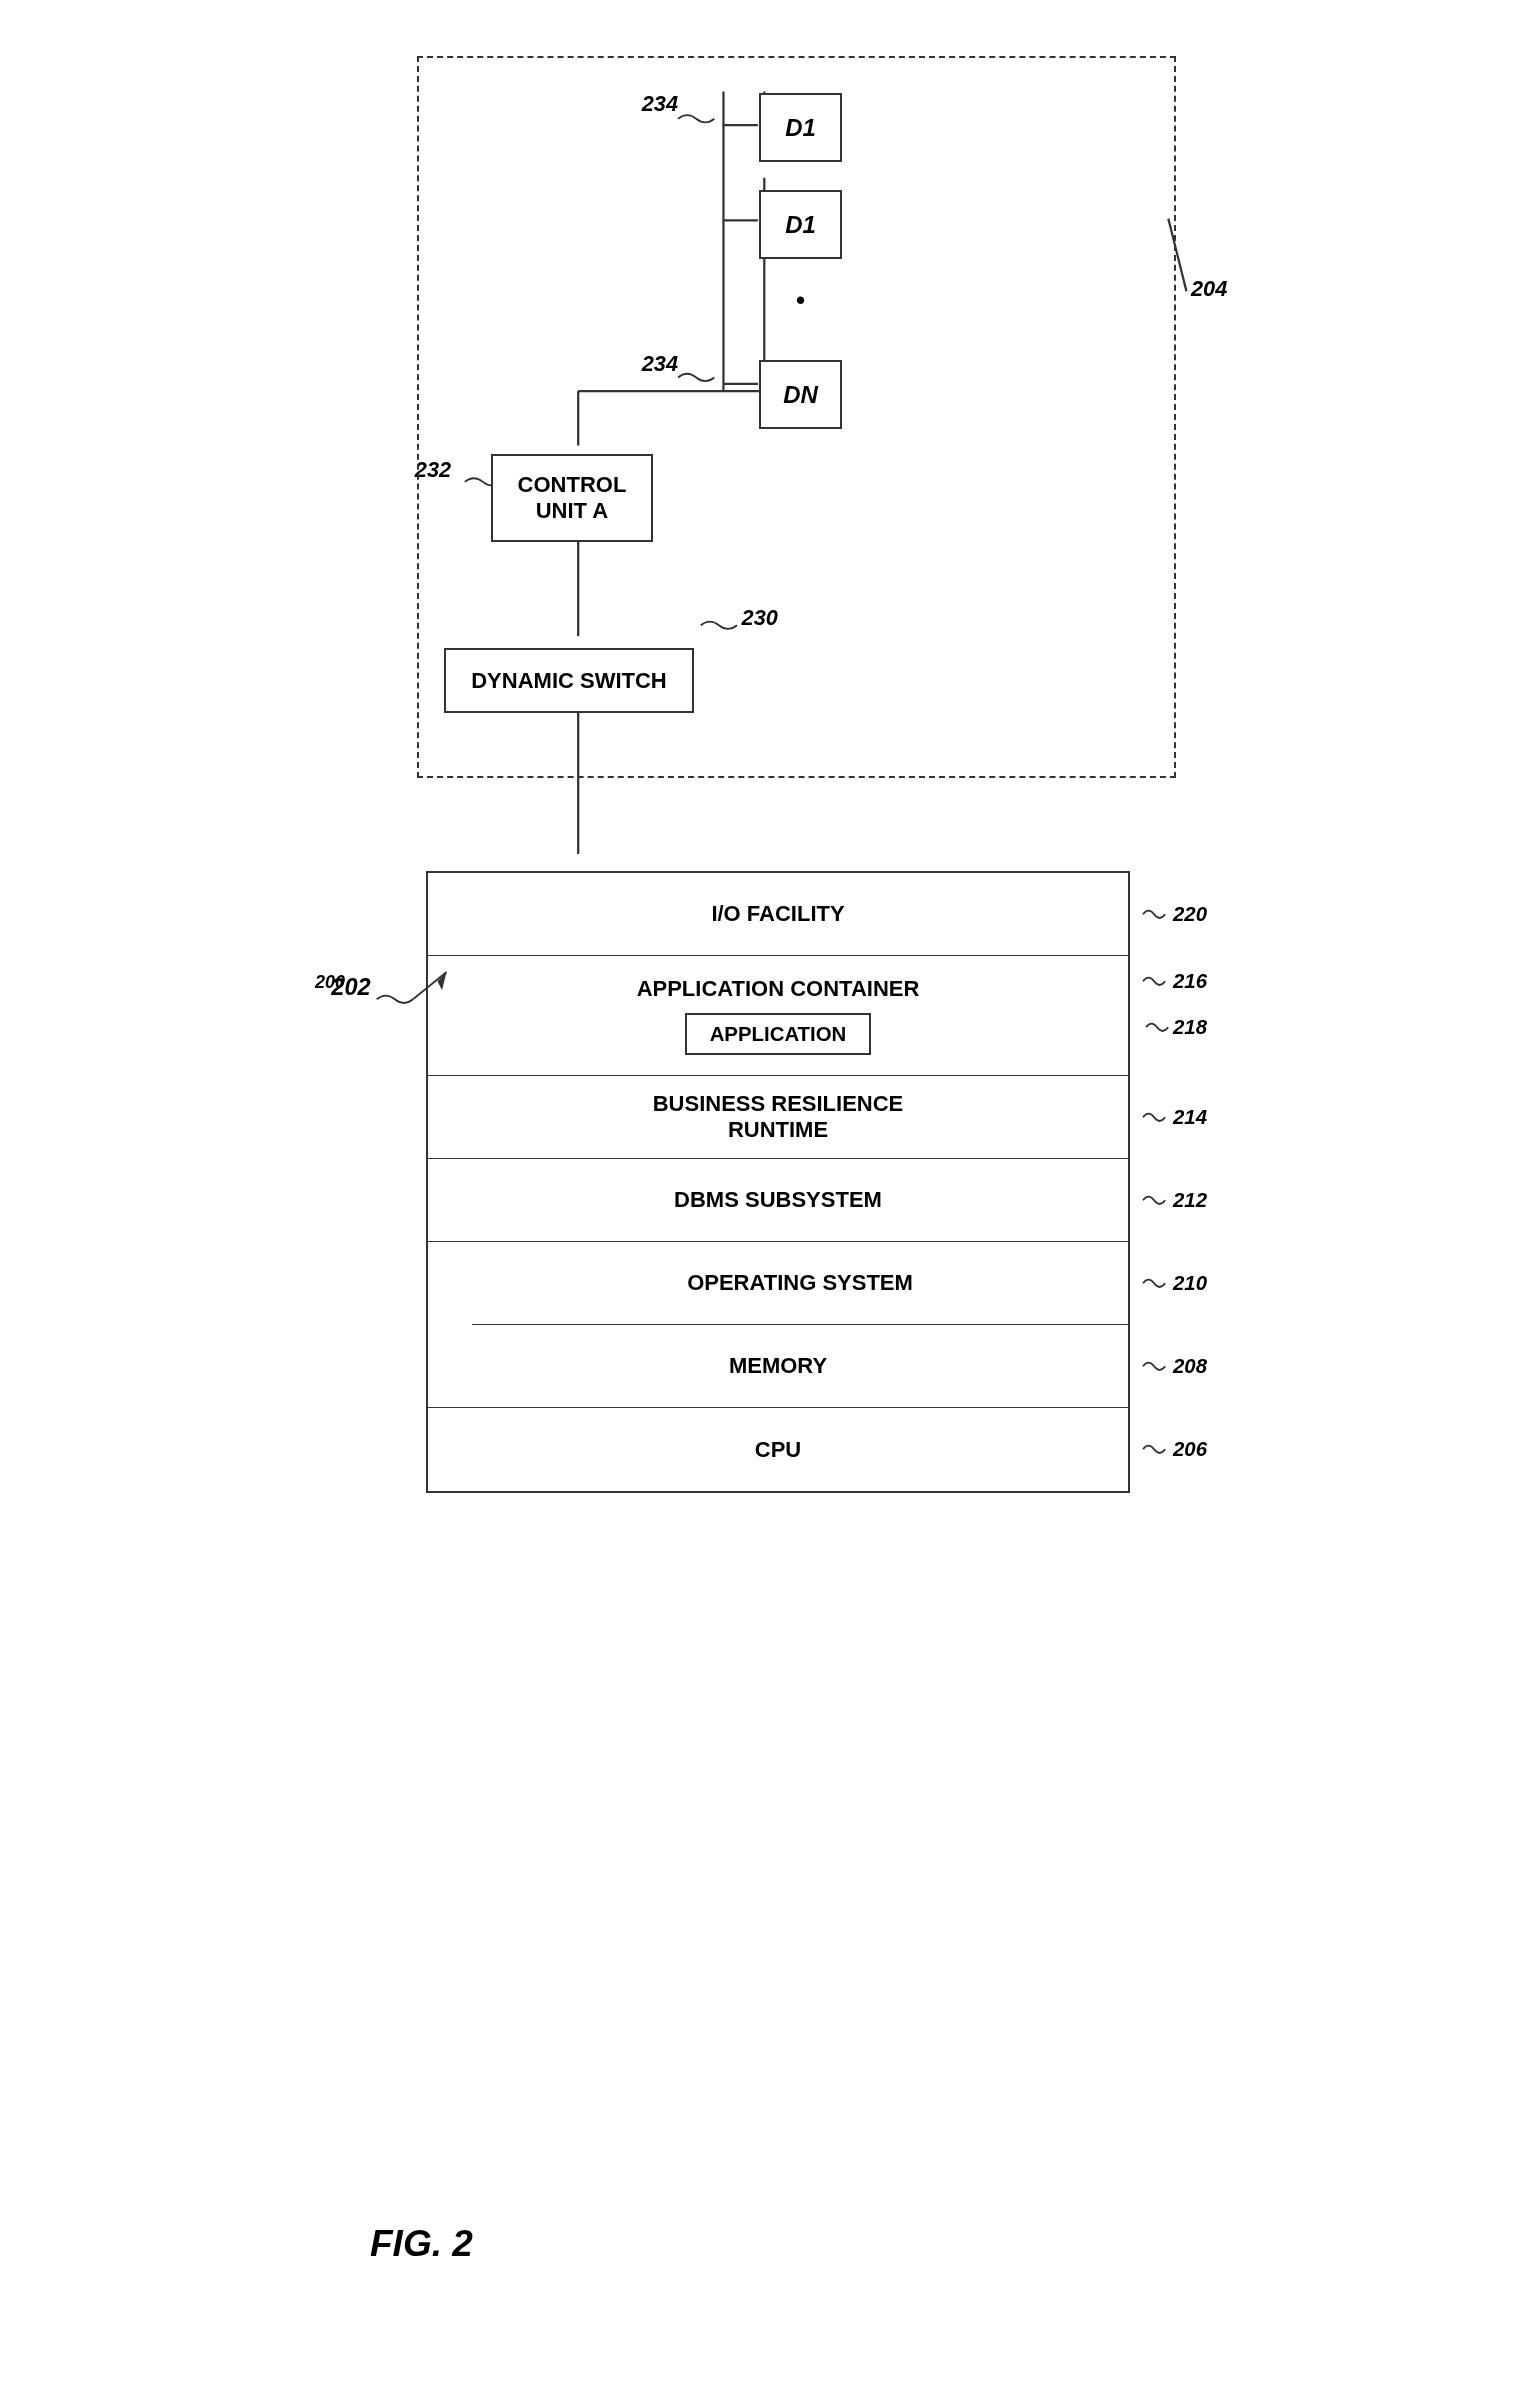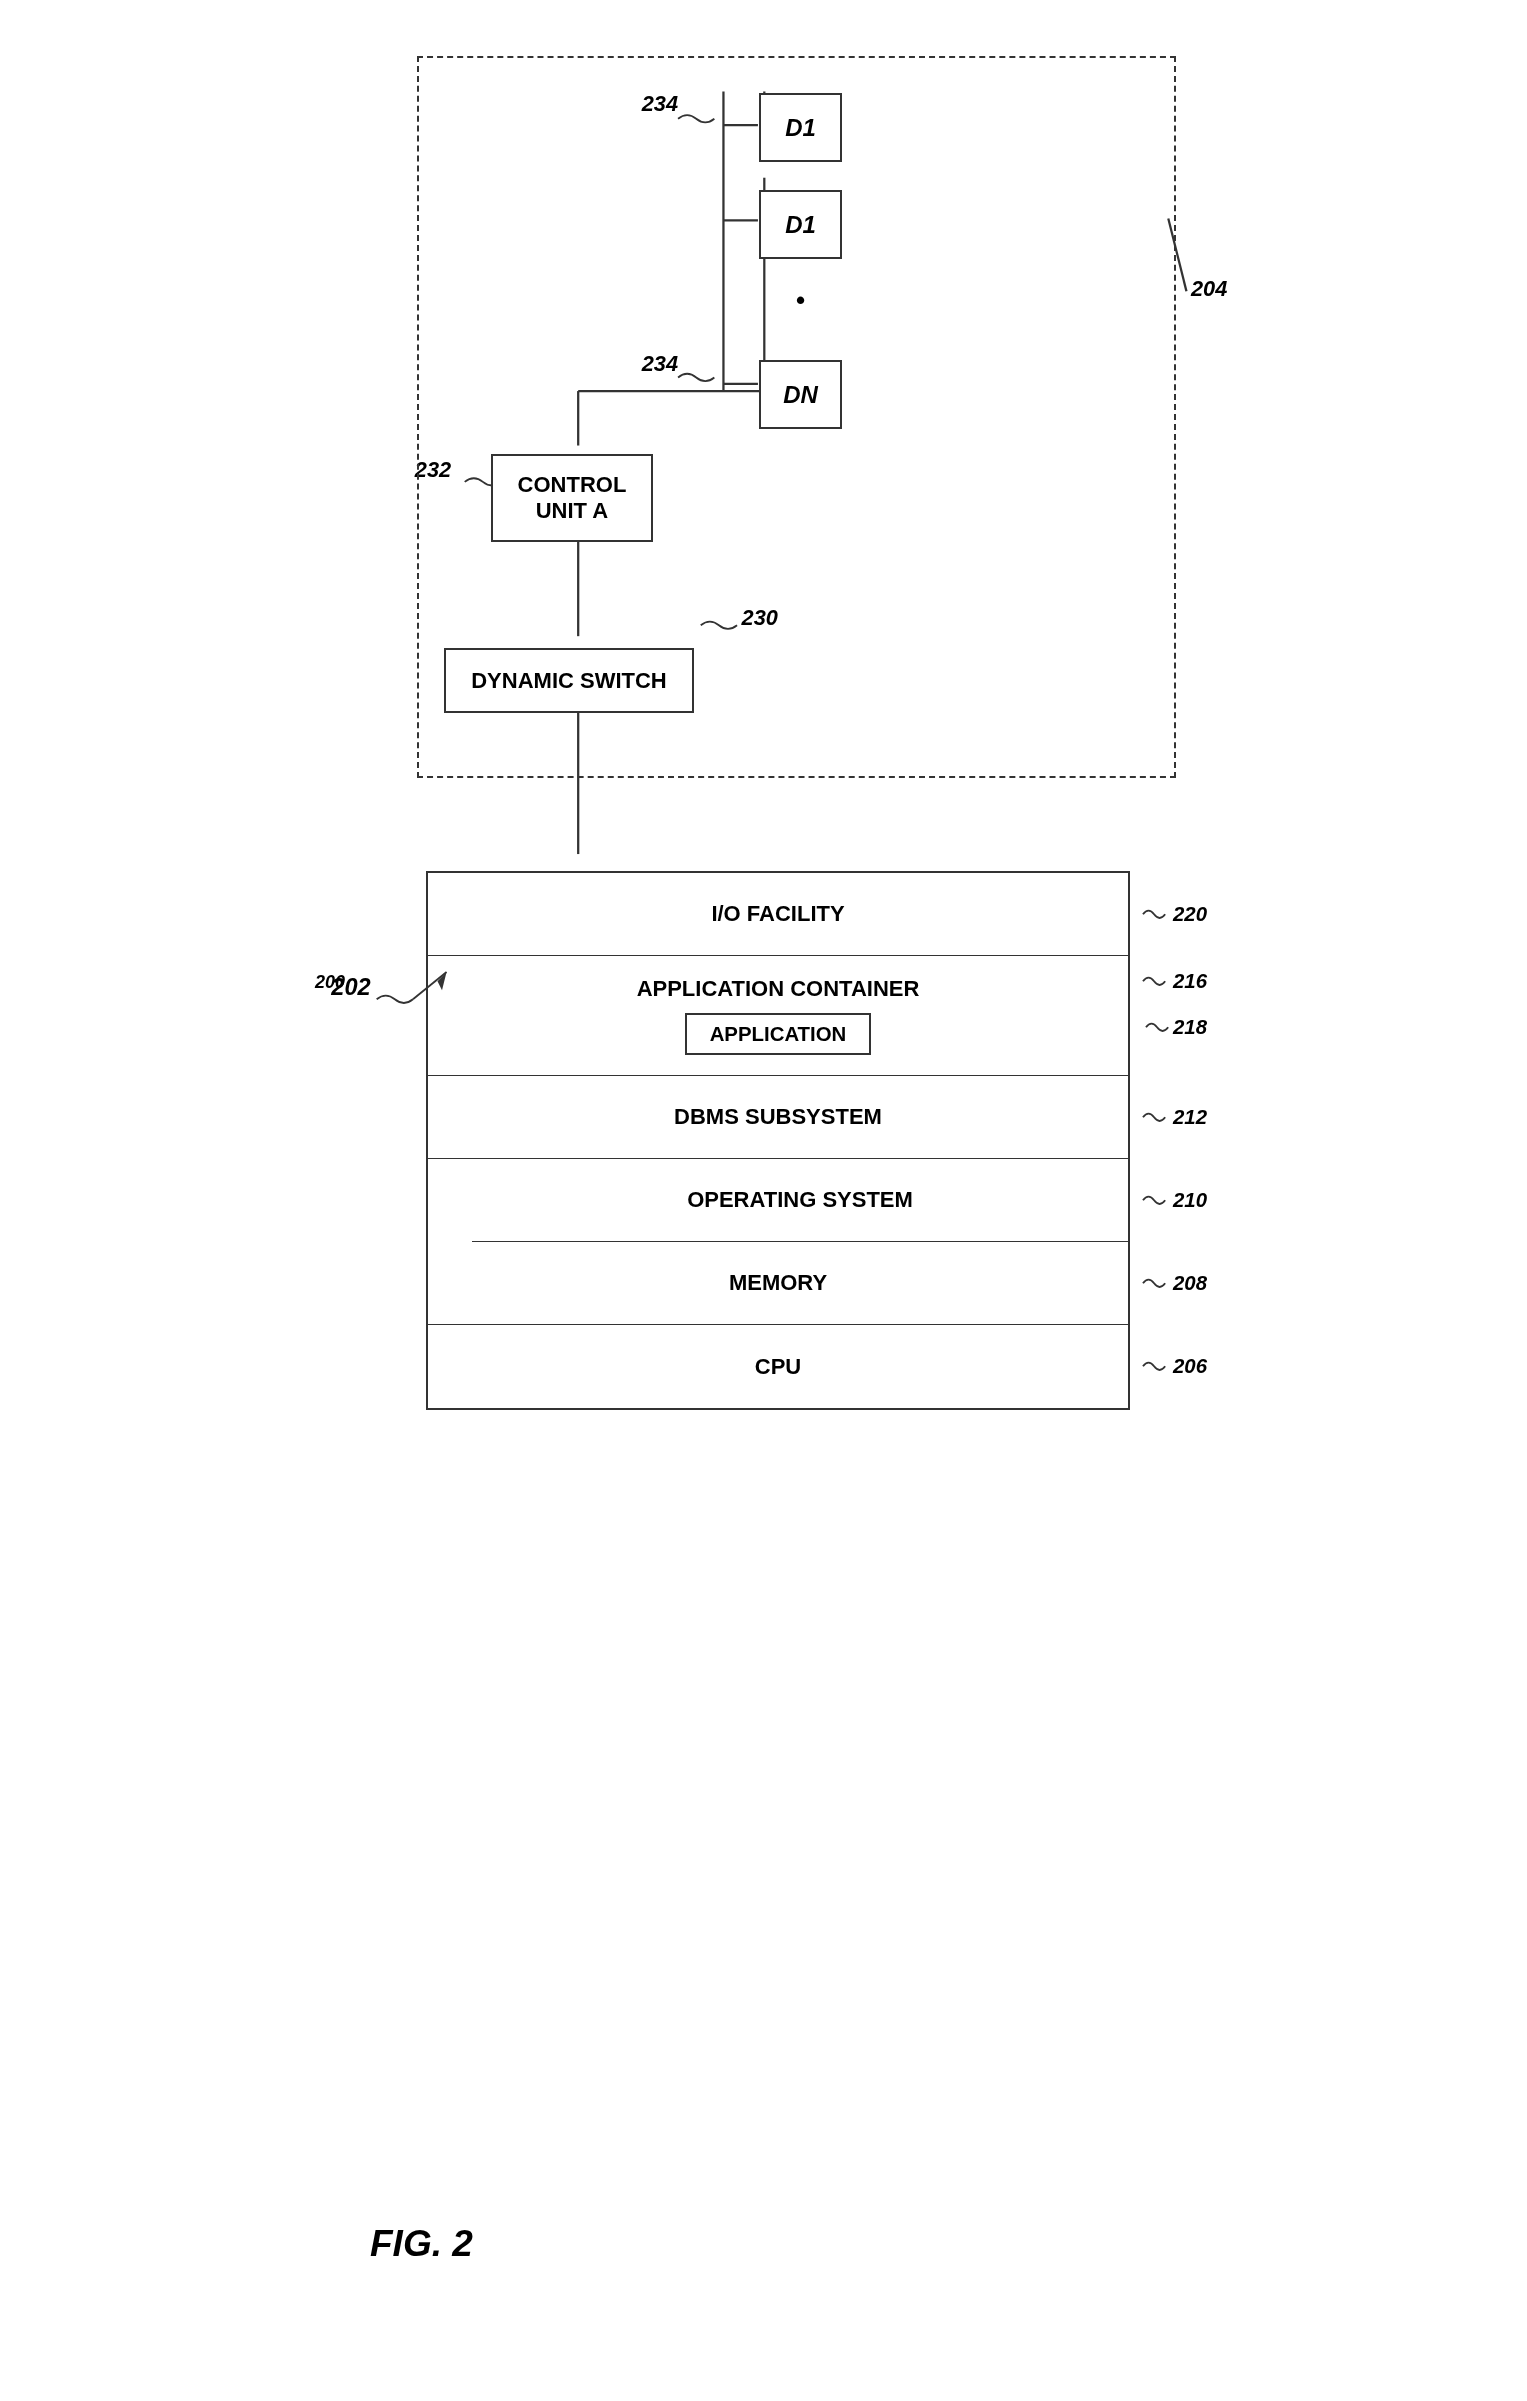--- a/index.html
+++ b/index.html
@@ -313,20 +313,30 @@
       </span>
 
       <span style="position:absolute; right:-79px; top:14px; font-size:20.4px; font-style:italic; font-weight:bold; display:flex; align-items:center; gap:3.7px;">
         <svg width="28" height="18.5" viewBox="0 0 30 20">
             <path d="M2 10 Q8 2 14 10 Q20 18 26 10" stroke="#333" stroke-width="2" fill="none"></path>
           </svg>
         <span>216</span>
       </span>
     </div>
 
+    <div class="stack-layer" style="position:relative;">
+      <span style="text-align:center; white-space:pre-line;">BUSINESS RESILIENCE
+RUNTIME</span>
+      <span class="stack-ref" style="position:absolute; right:-79px;">
+        <svg width="28" height="18.5" viewBox="0 0 30 20">
+            <path d="M2 10 Q8 2 14 10 Q20 18 26 10" stroke="#333" stroke-width="2" fill="none"></path>
+          </svg>
+        <span>214</span>
+      </span>
+    </div>
 
     <div class="stack-layer" style="position:relative;">
       <span>DBMS SUBSYSTEM</span>
       <span class="stack-ref" style="position:absolute; right:-79px;">
         <svg width="28" height="18.5" viewBox="0 0 30 20">
             <path d="M2 10 Q8 2 14 10 Q20 18 26 10" stroke="#333" stroke-width="2" fill="none"></path>
           </svg>
         <span>212</span>
       </span>
     </div>

